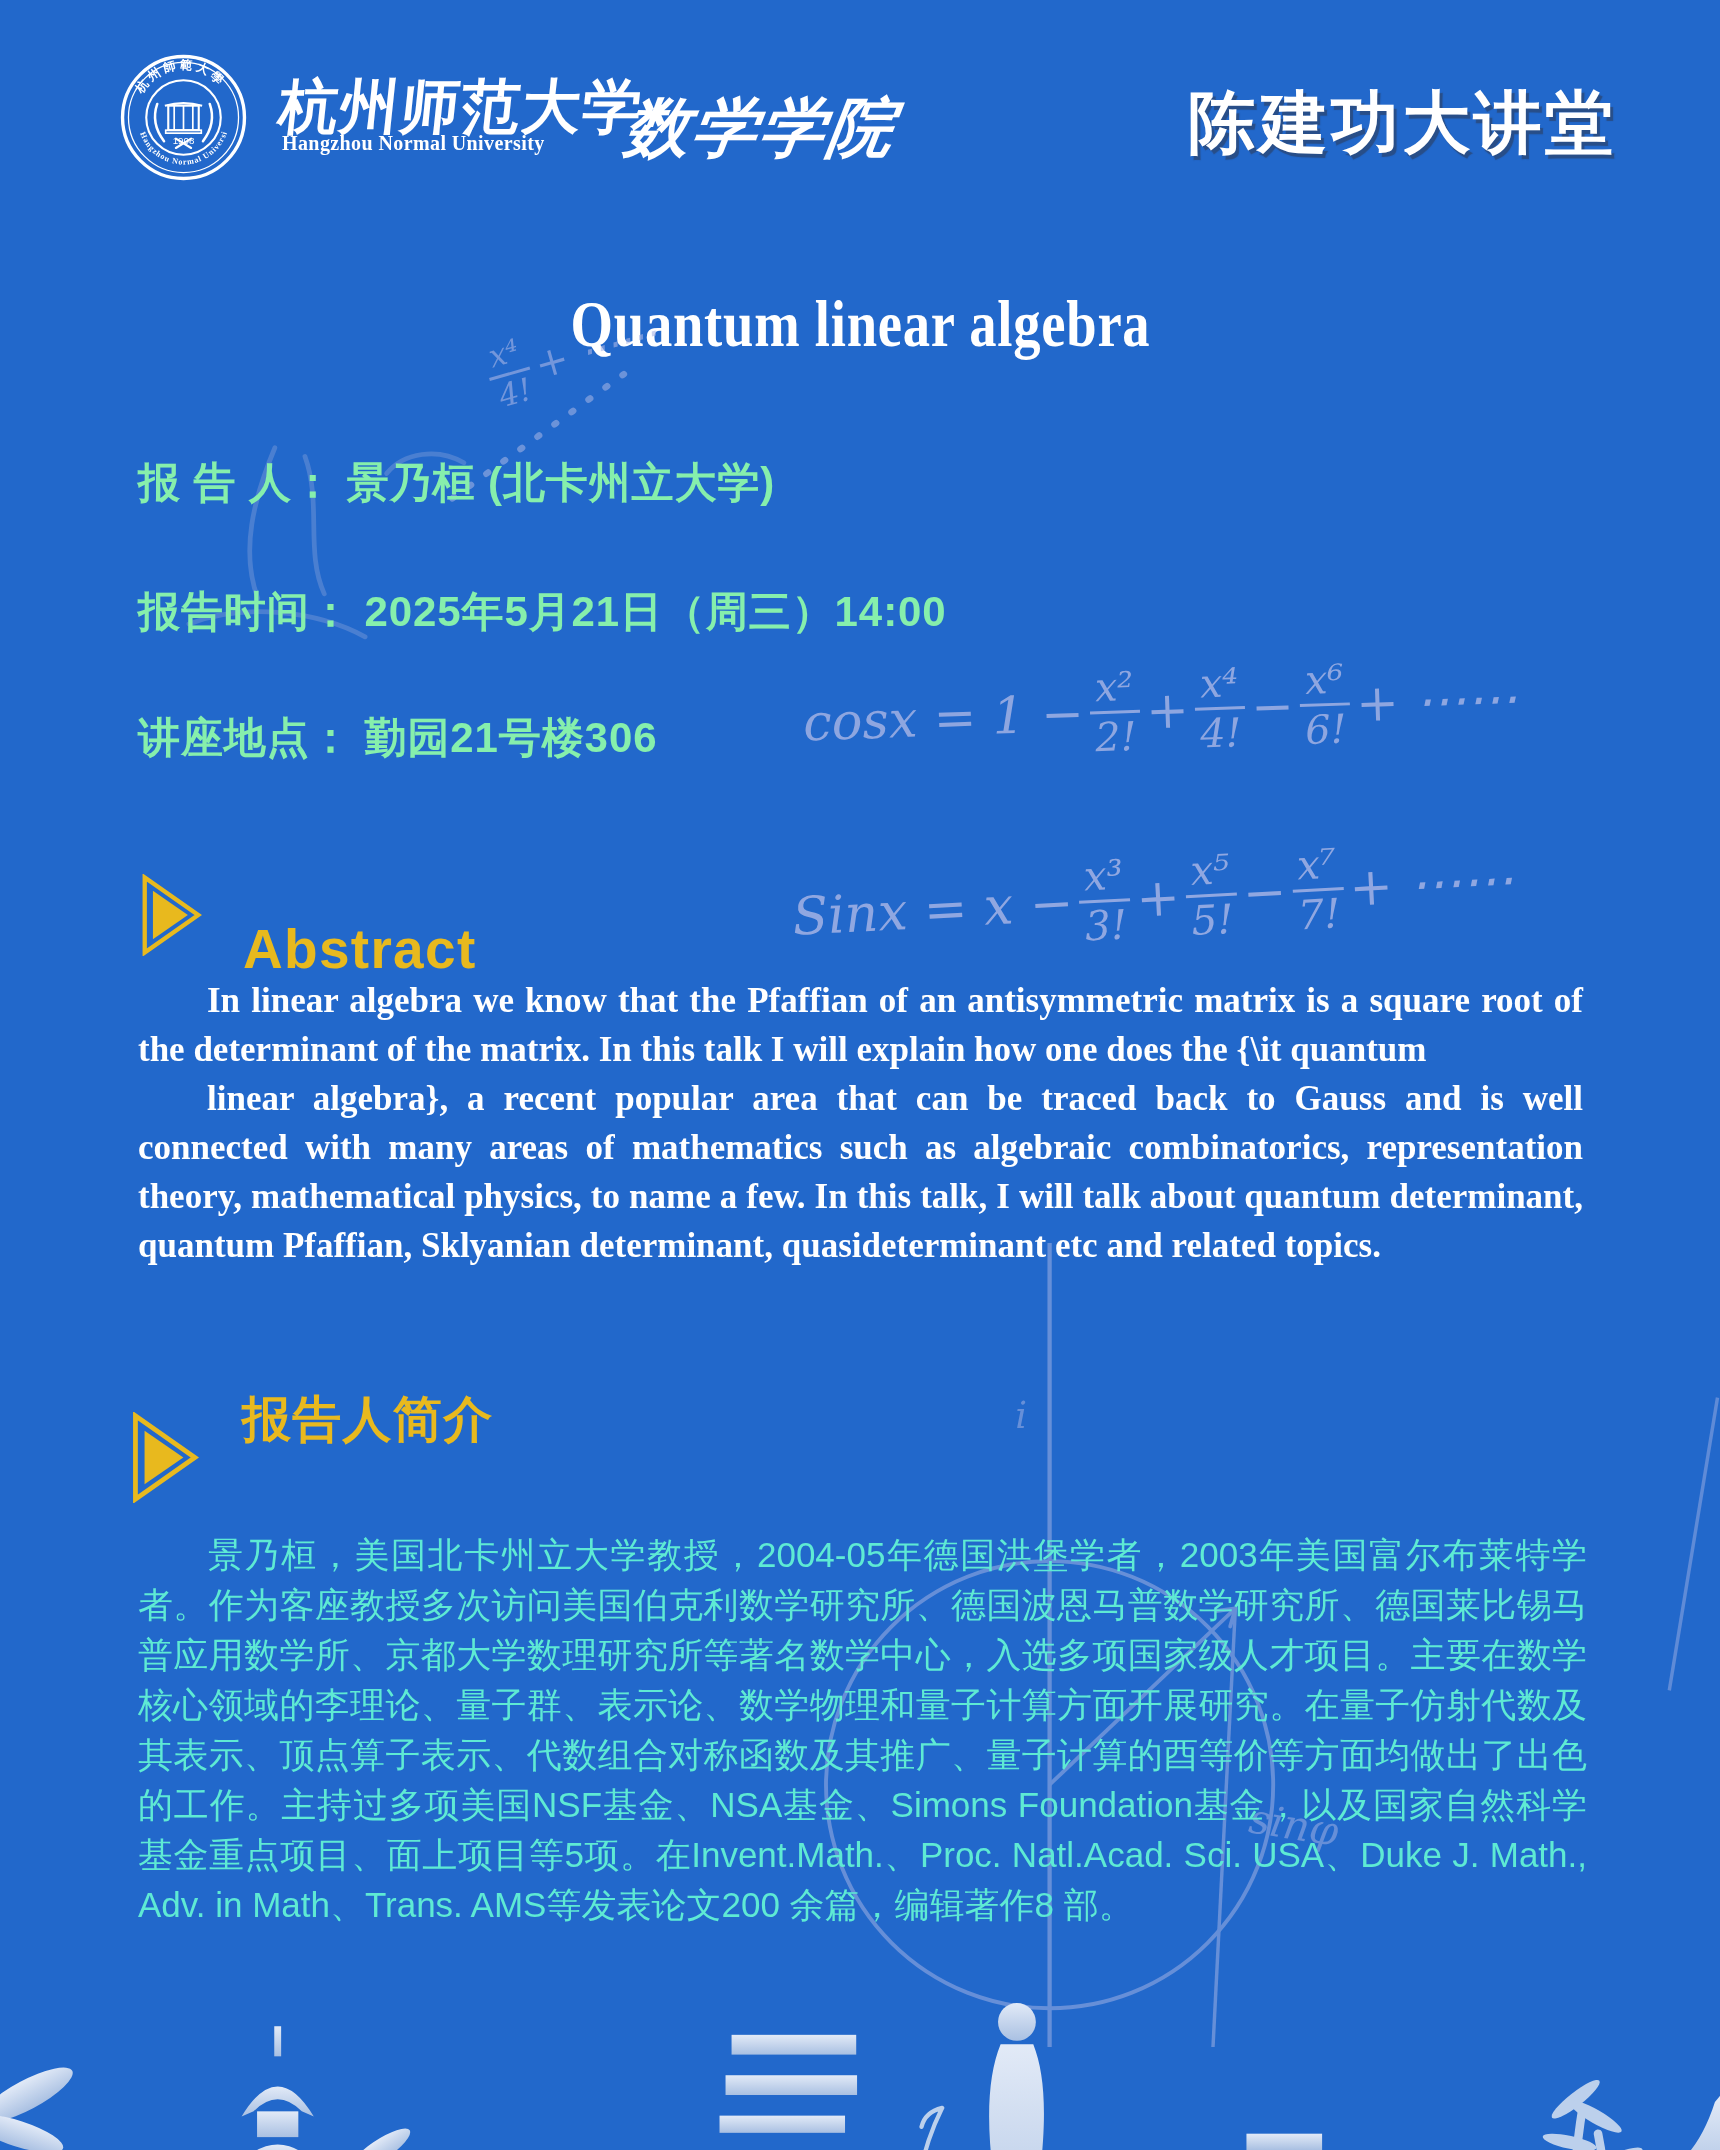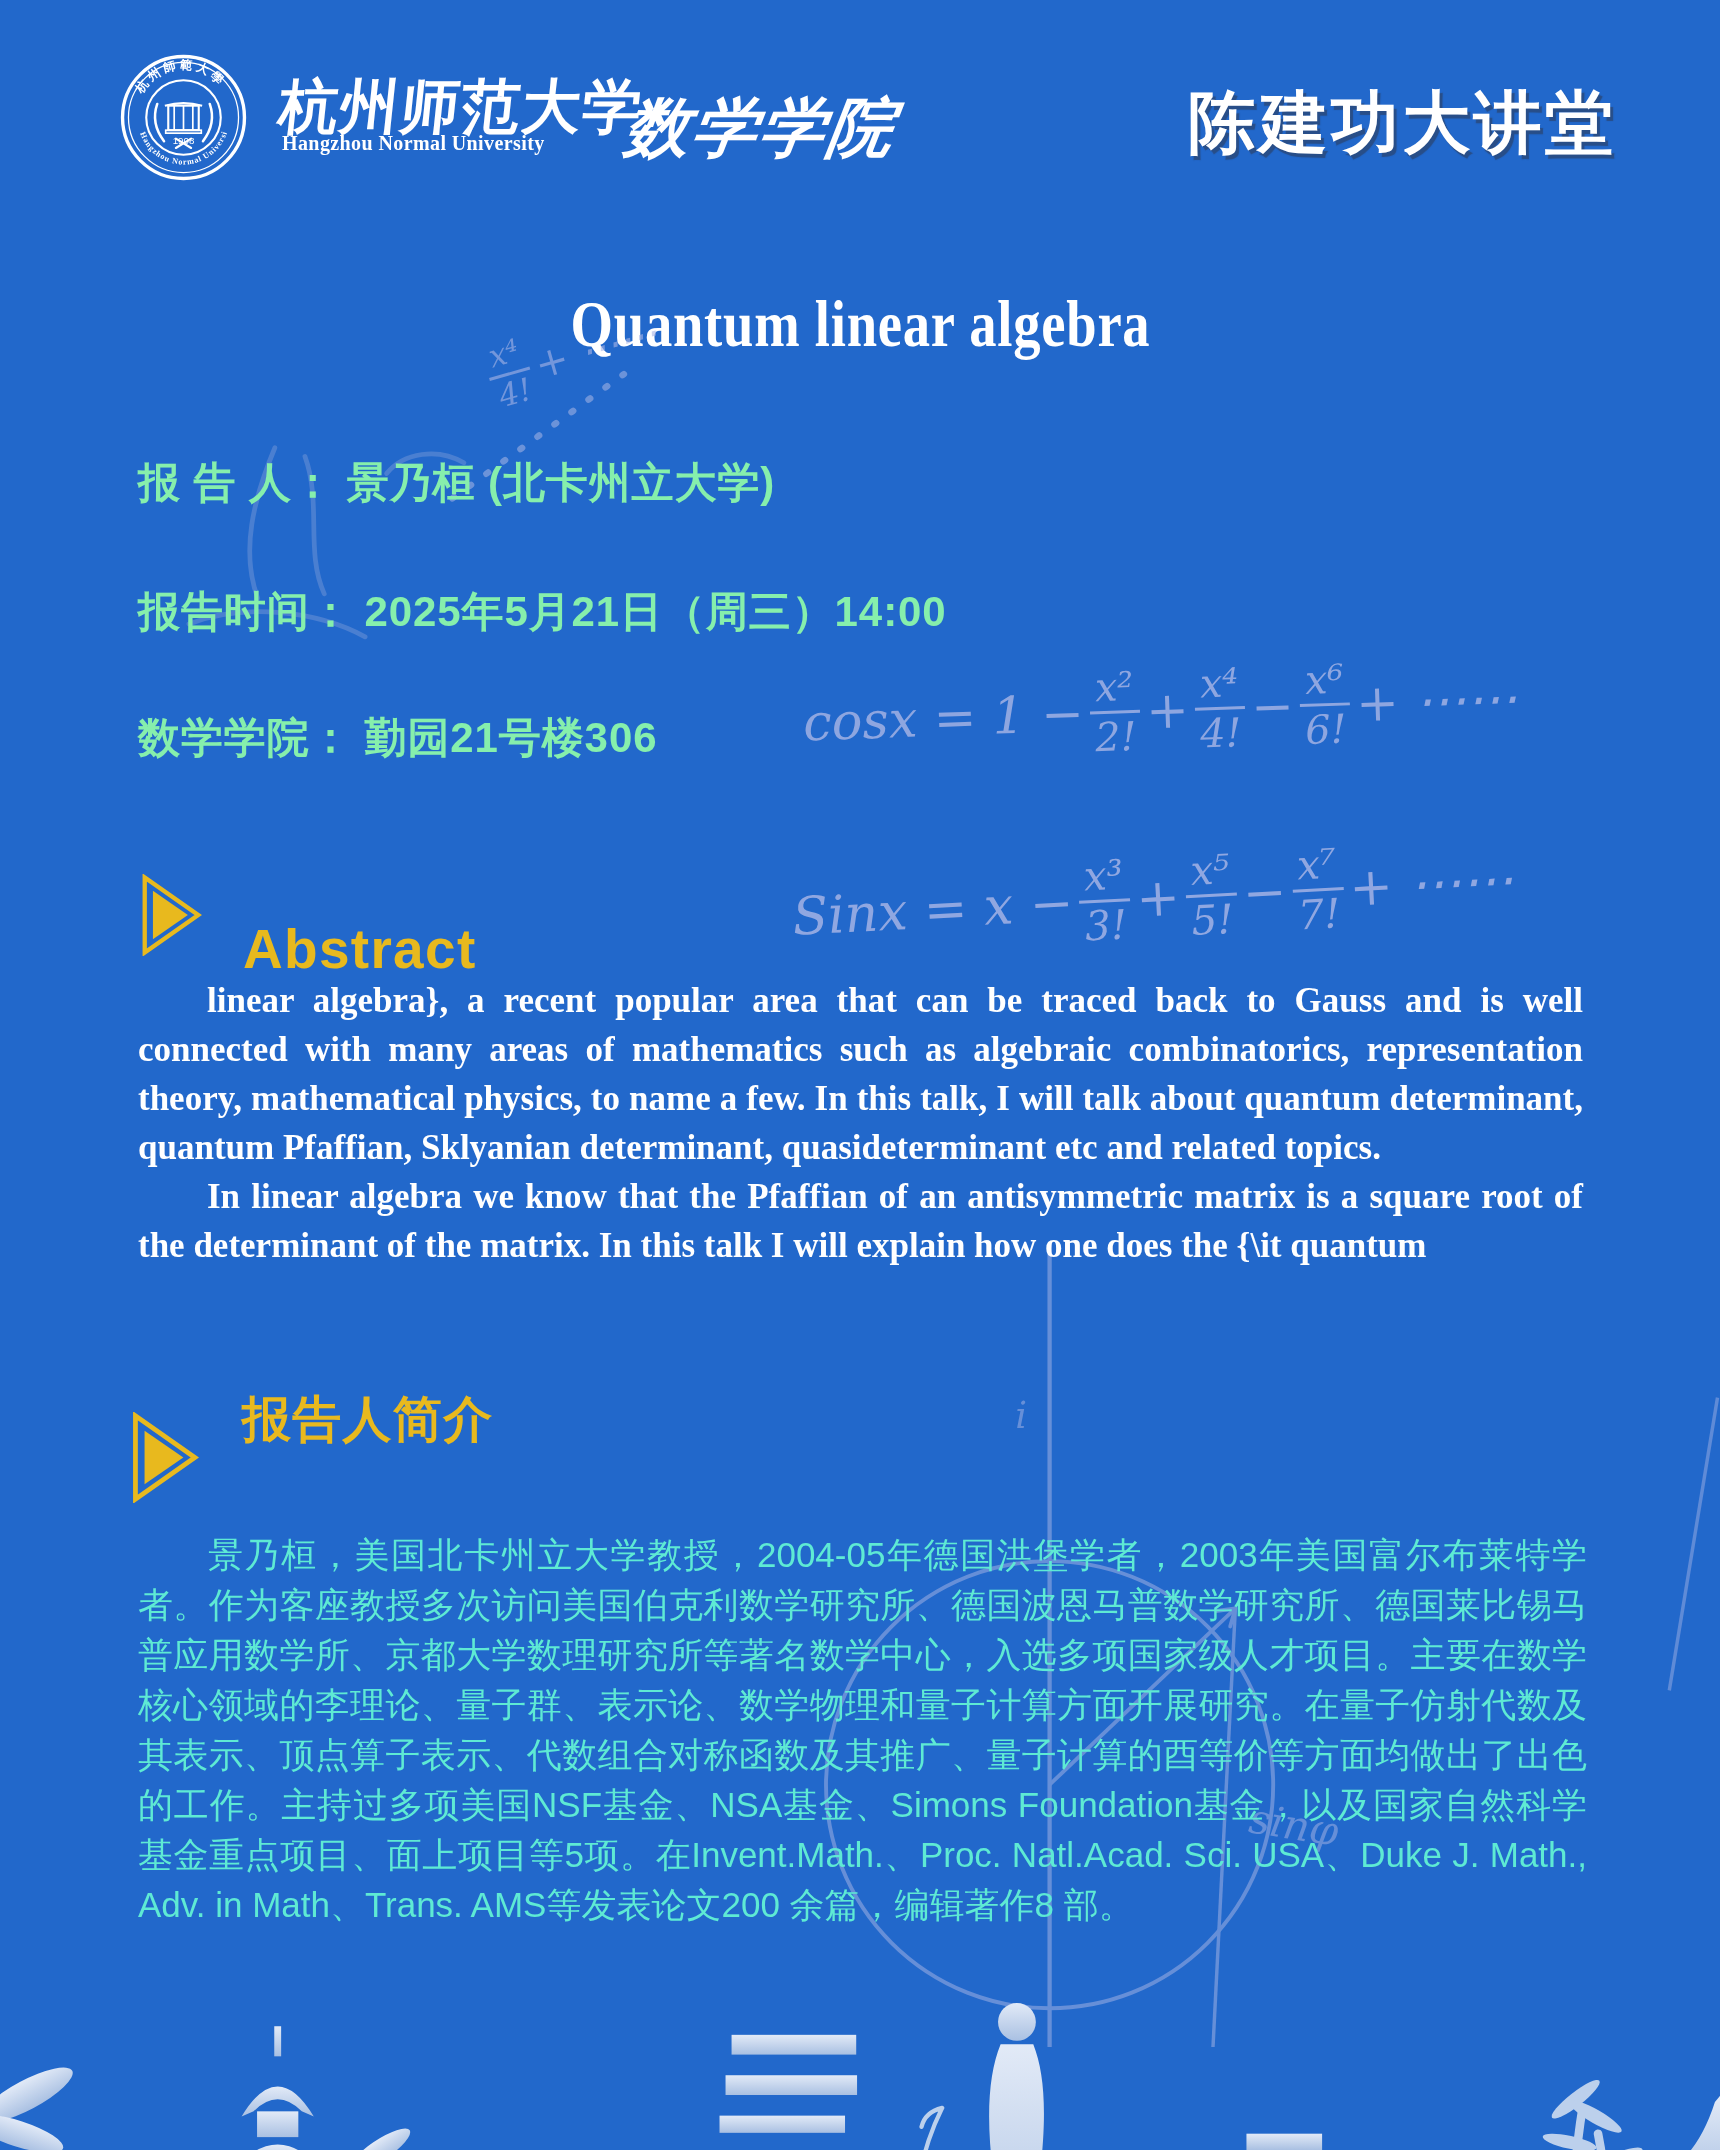--- a/index.html
+++ b/index.html
@@ -117,21 +117,21 @@
 
 <div class="abs talk-title">Quantum linear algebra</div>
 
 <div class="abs info info-speaker">
   <span>报 告 人：</span><span class="val">景乃桓 (北卡州立大学)</span>
 </div>
 <div class="abs info info-time">
   <span>报告时间：</span><span class="val">2025年5月21日（周三）14:00</span>
 </div>
 <div class="abs info info-venue">
-  <span>数学学院：</span><span class="val">勤园21号楼306</span>
+  <span>讲座地点：</span><span class="val">勤园21号楼306</span>
 </div>
 
 <svg class="abs wm-svg" style="left:163px;top:422px;width:387px;height:275px;" viewBox="0 0 900 640">
   <g stroke="#9fb0e0" stroke-width="11" fill="none" opacity=".32" stroke-linecap="round">
     <path d="M260,60 C210,180 180,300 220,410"></path>
     <path d="M330,80 C370,190 330,300 375,400"></path>
     <path d="M60,470 C190,420 360,440 470,500"></path>
     <path d="M520,120 C560,70 640,60 700,95"></path>
   </g>
 </svg>
@@ -196,22 +196,22 @@
 <svg class="abs wm-svg" style="left:1652px;top:1389px;width:69px;height:310px;" viewBox="0 0 160 720">
   <line x1="152" y1="20" x2="40" y2="700" stroke="#a9b6e6" stroke-width="8" opacity=".45"></line>
 </svg>
 
 <svg class="abs arrow-icon arrow-abstract" viewBox="0 0 150 190">
   <polygon points="6,8 6,182 130,95" fill="none" stroke="#e8b91e" stroke-width="10"></polygon>
   <polygon points="25,39 25,151 106,95" fill="#e8b91e"></polygon>
 </svg>
 <div class="abs sec-label sec-abstract">Abstract</div>
 <div class="abs abstract-body">
+  <p>In linear algebra we know that the Pfaffian of an antisymmetric matrix is a square root of the determinant of the matrix. In this talk I will explain how one does the {\it quantum</p>
   <p>linear algebra}, a recent popular area that can be traced back to Gauss and is well connected with many areas of mathematics such as algebraic combinatorics, representation theory, mathematical physics, to name a few. In this talk, I will talk about quantum determinant, quantum Pfaffian, Sklyanian determinant, quasideterminant etc and related topics.</p>
-  <p>In linear algebra we know that the Pfaffian of an antisymmetric matrix is a square root of the determinant of the matrix. In this talk I will explain how one does the {\it quantum</p>
 </div>
 
 <svg class="abs arrow-icon arrow-bio" viewBox="0 0 150 190">
   <polygon points="6,8 6,182 130,95" fill="none" stroke="#e8b91e" stroke-width="10"></polygon>
   <polygon points="25,39 25,151 106,95" fill="#e8b91e"></polygon>
 </svg>
 <div class="abs sec-label sec-bio">报告人简介</div>
 <div class="abs bio-body">
   <p>景乃桓，美国北卡州立大学教授，2004-05年德国洪堡学者，2003年美国富尔布莱特学者。作为客座教授多次访问美国伯克利数学研究所、德国波恩马普数学研究所、德国莱比锡马普应用数学所、京都大学数理研究所等著名数学中心，入选多项国家级人才项目。主要在数学核心领域的李理论、量子群、表示论、数学物理和量子计算方面开展研究。在量子仿射代数及其表示、顶点算子表示、代数组合对称函数及其推广、量子计算的酉等价等方面均做出了出色的工作。主持过多项美国NSF基金、NSA基金、Simons Foundation基金，以及国家自然科学基金重点项目、面上项目等5项。在Invent.Math.、Proc. Natl.Acad. Sci. USA、Duke J. Math., Adv. in Math、Trans. AMS等发表论文200 余篇，编辑著作8 部。</p>
 </div>

